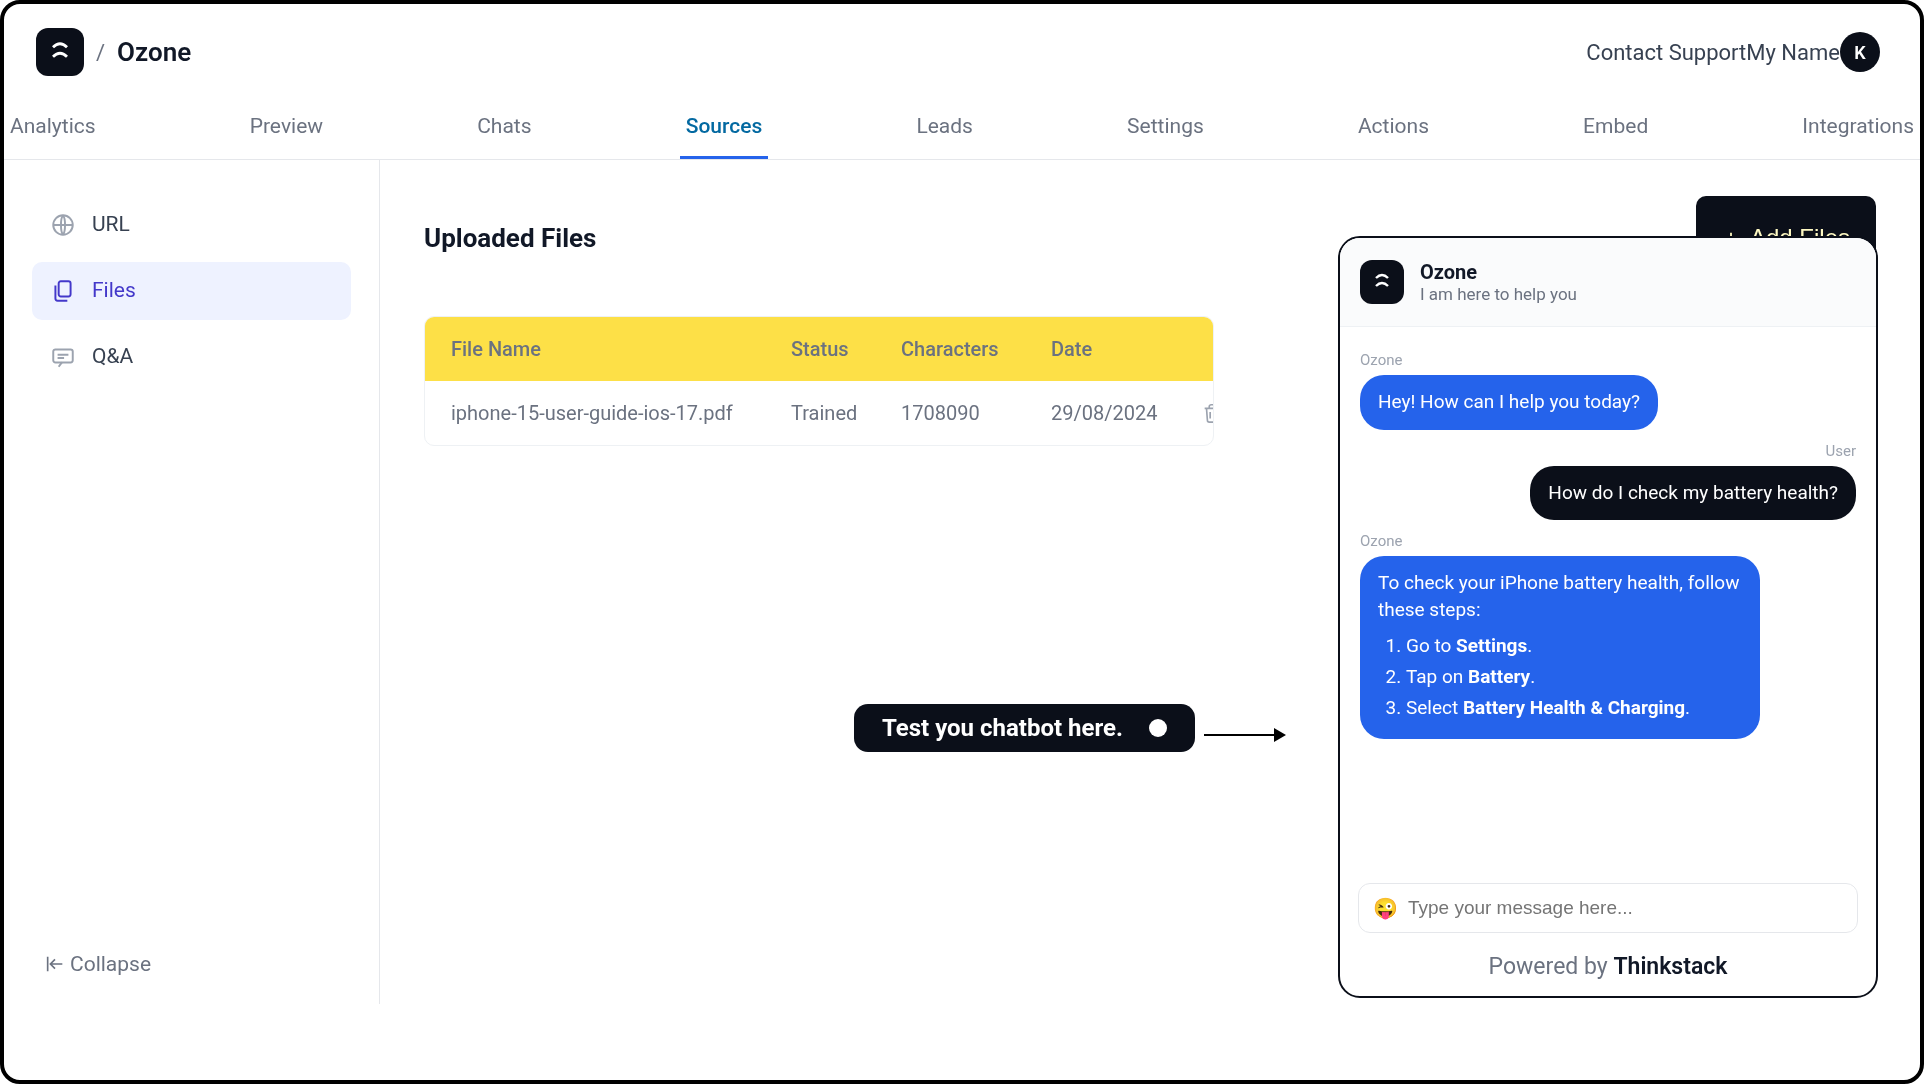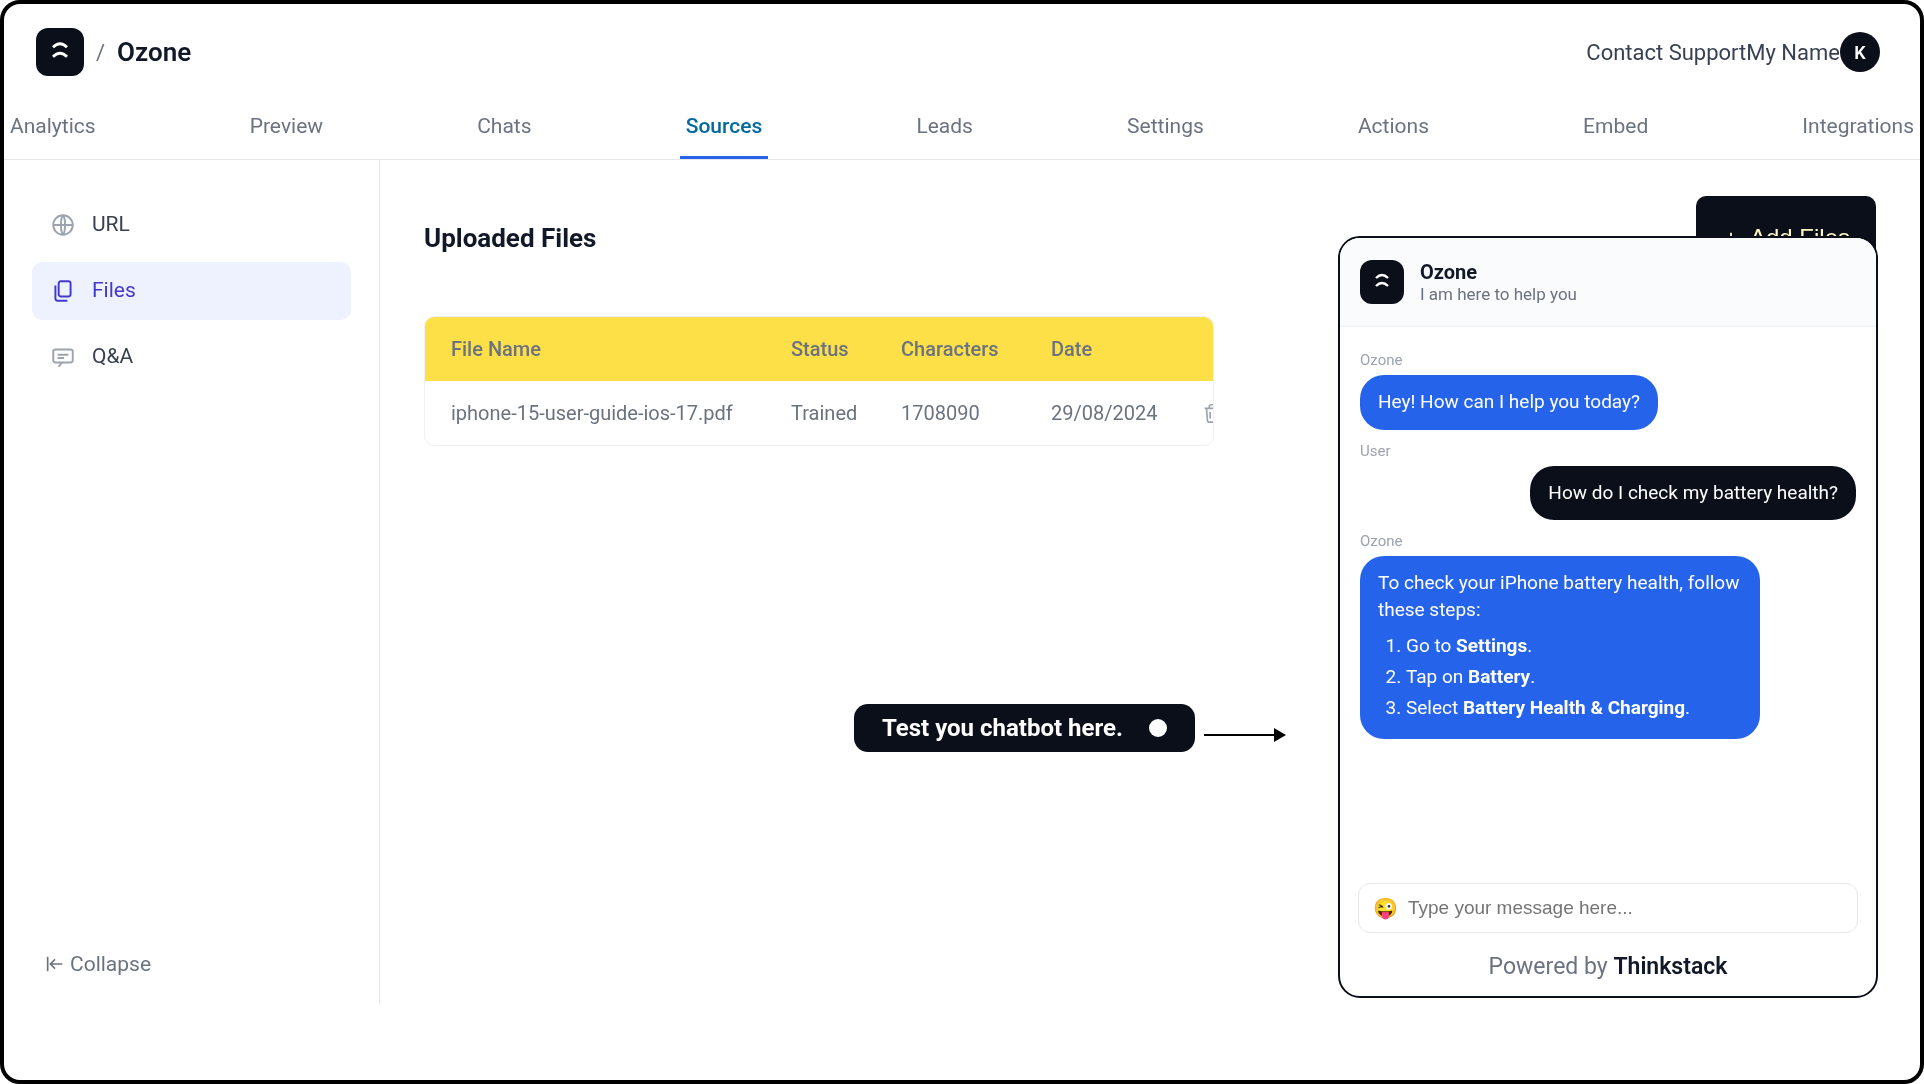--- a/index.html
+++ b/index.html
@@ -43,21 +43,21 @@
   .arrow { position: absolute; left: 1200px; top: 730px; width: 80px; height: 2px; background: #000; }
   .arrow::after { content: ''; position: absolute; right: -2px; top: -6px; border-left: 12px solid #000; border-top: 7px solid transparent; border-bottom: 7px solid transparent; }
 
   .chat-panel { position: absolute; right: 42px; top: 232px; width: 540px; height: 762px; border: 2px solid #0b0f19; border-radius: 22px; background: #fff; display: flex; flex-direction: column; overflow: hidden; }
   .chat-header { display: flex; gap: 16px; padding: 22px 20px; border-bottom: 1px solid #eef1f4; align-items: center; background: #fafbfc; }
   .chat-logo { width: 44px; height: 44px; background: #0b0f19; border-radius: 12px; display: flex; align-items: center; justify-content: center; }
   .chat-title { font-size: 20px; font-weight: 700; }
   .chat-sub { font-size: 17px; color: #6b7280; }
   .chat-body { flex: 1; padding: 18px 20px 6px 20px; display: flex; flex-direction: column; gap: 6px; overflow: hidden; }
   .sender { font-size: 15px; color: #9ca3af; margin-top: 6px; }
-  .sender.right { text-align: left; }
+  .sender.right { text-align: right; }
   .bubble { padding: 14px 18px; border-radius: 24px; font-size: 19px; line-height: 1.4; max-width: 400px; }
   .bubble.bot { background: #2563eb; color: #fff; align-self: flex-start; }
   .bubble.user { background: #0b0f19; color: #fff; align-self: flex-end; }
   .bubble.bot.big { max-width: 400px; }
   .bubble ol { padding-left: 28px; margin-top: 10px; }
   .bubble ol li { margin-bottom: 4px; }
   .chat-input-row { margin: 10px 18px; border: 1px solid #e5e7eb; border-radius: 12px; display: flex; align-items: center; padding: 12px 14px; gap: 10px; }
   .chat-input { border: none; outline: none; font-size: 19px; flex: 1; color: #6b7280; background: transparent; }
   .powered { text-align: center; color: #6b7280; font-size: 23px; padding: 10px 0 16px; }
   .powered b { color: #111827; font-weight: 600; }

